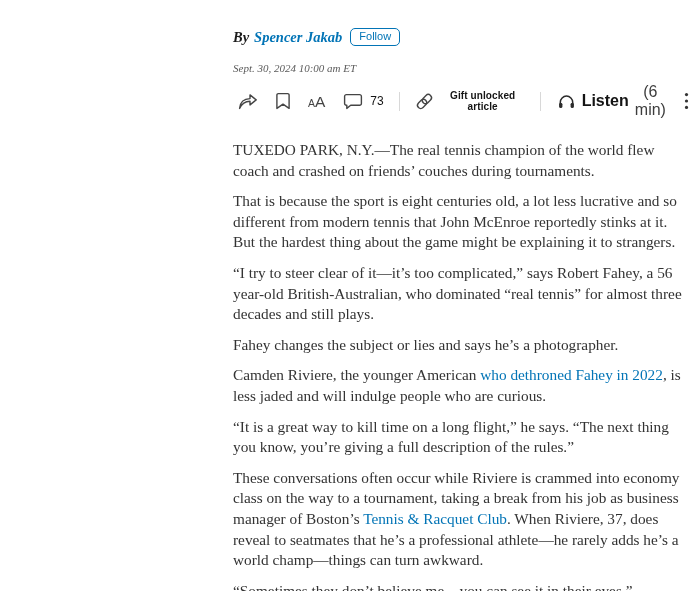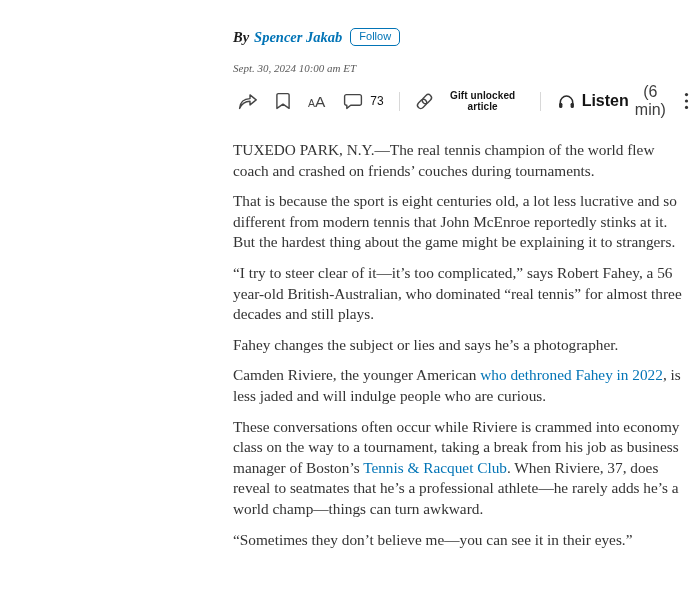--- a/index.html
+++ b/index.html
@@ -134,17 +134,18 @@
       </button>
     </div>
   </div>
 
   <div class="article">
       <p><span>TUXEDO PARK, N.Y.—The real tennis champion of the world flew coach and crashed on friends’ couches during tournaments.</span></p>
       <p><span>That is because the sport is eight centuries old, a lot less lucrative and so different from modern tennis that John McEnroe reportedly stinks at it. But the hardest thing about the game might be explaining it to strangers.</span></p>
       <p><span>“I try to steer clear of it—it’s too complicated,” says Robert Fahey, a 56 year-old British-Australian, who dominated “real tennis” for almost three decades and still plays.</span></p>
       <p><span>Fahey changes the subject or lies and says he’s a photographer.</span></p>
       <p><span>Camden Riviere, the younger American </span><a>who dethroned Fahey in 2022</a><span>, is less jaded and will indulge people who are curious.</span></p>
+      <p><span>“It is a great way to kill time on a long flight,” he says. “The next thing you know, you’re giving a full description of the rules.”</span></p>
       <p><span>These conversations often occur while Riviere is crammed into economy class on the way to a tournament, taking a break from his job as business manager of Boston’s </span><a>Tennis &amp; Racquet Club</a><span>. When Riviere, 37, does reveal to seatmates that he’s a professional athlete—he rarely adds he’s a world champ—things can turn awkward.</span></p>
       <p><span>“Sometimes they don’t believe me—you can see it in their eyes.”</span></p>
     </div>
 
 </div>
 
 </body></html>

